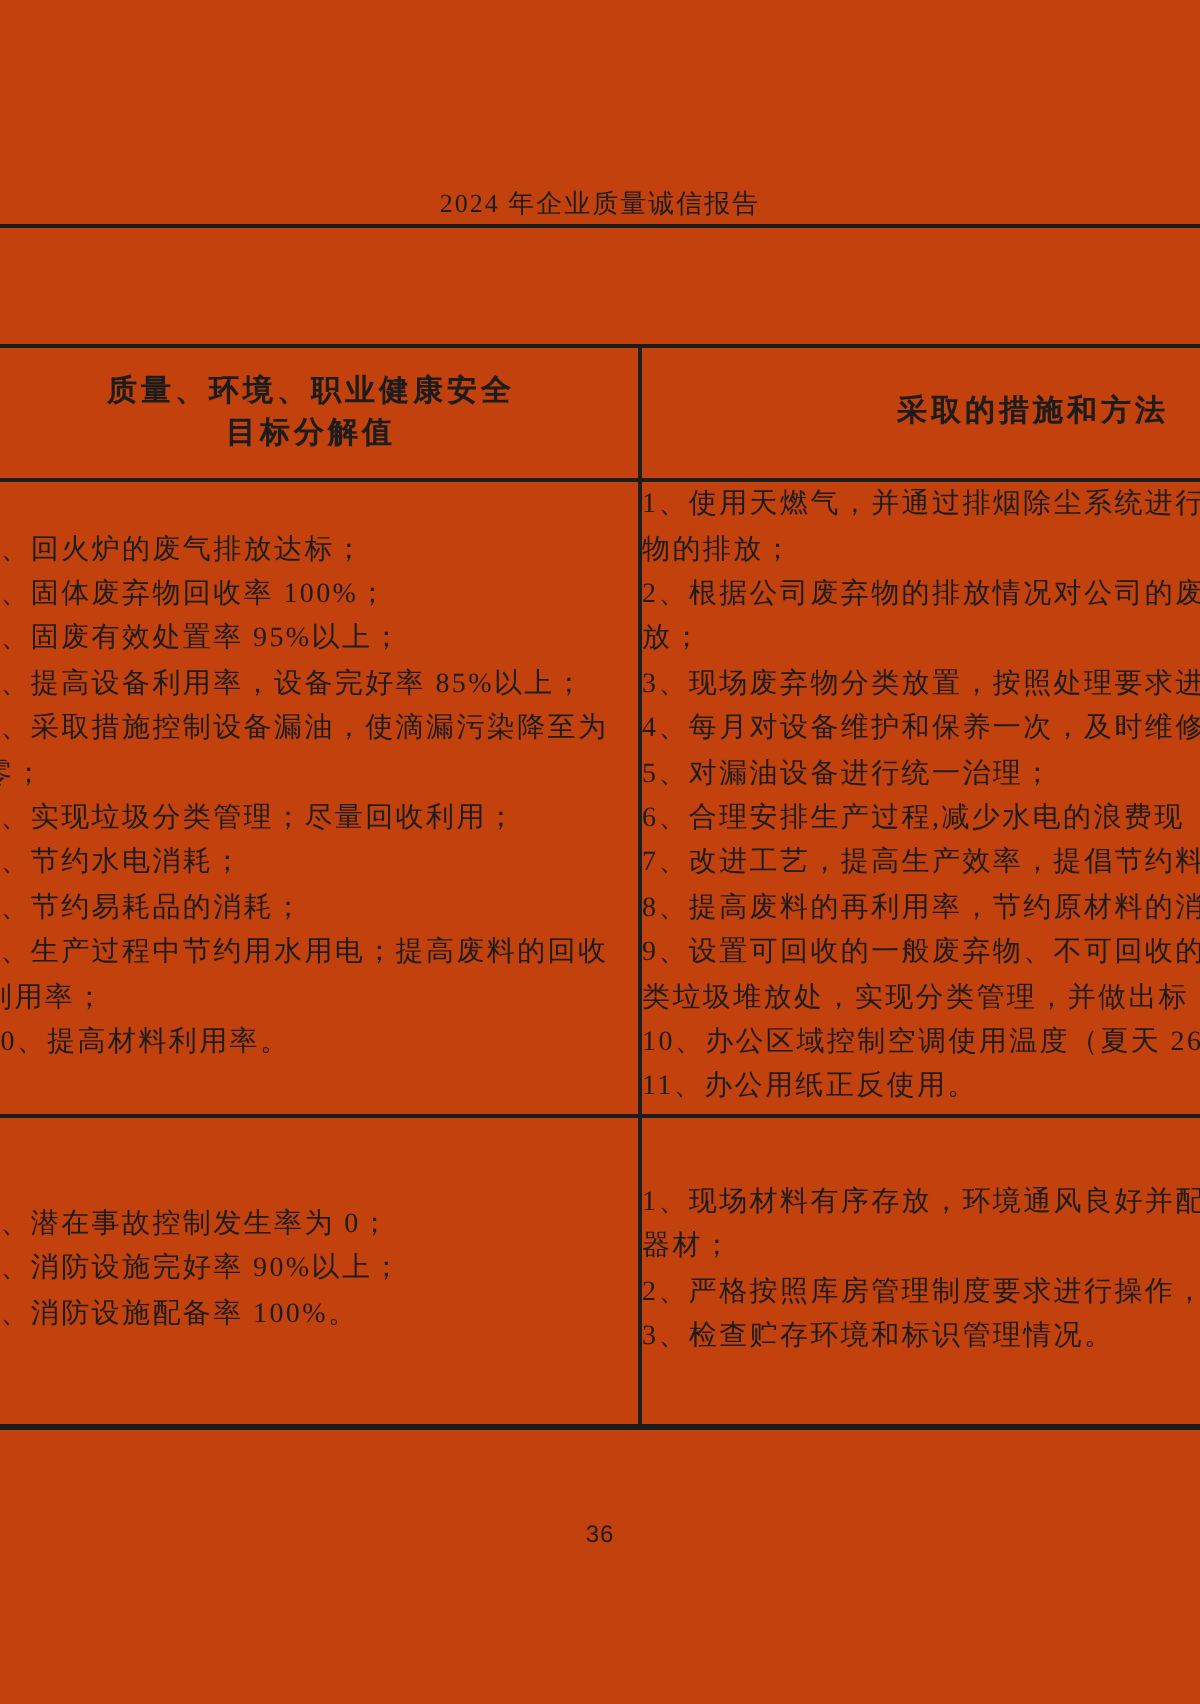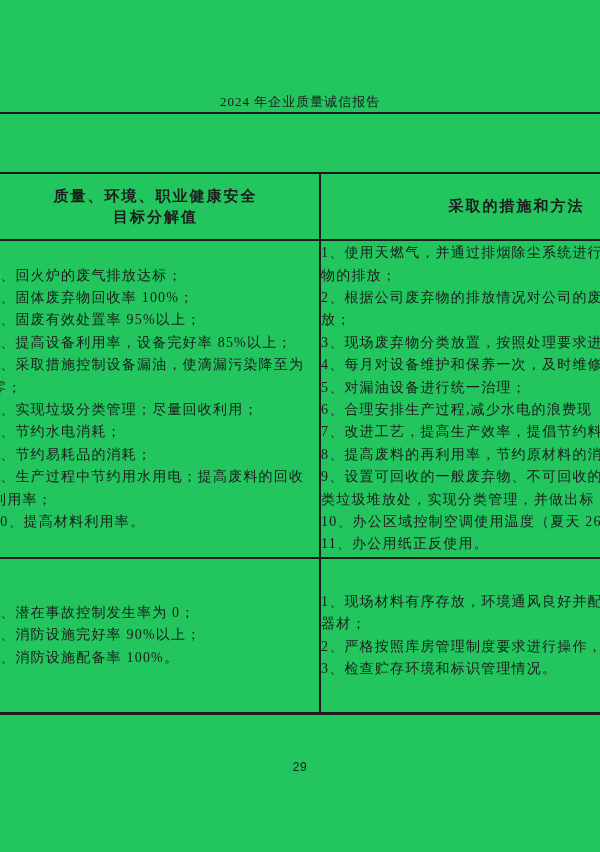--- a/index.html
+++ b/index.html
@@ -5,21 +5,21 @@
   html, body {
     margin: 0;
     padding: 0;
     background: #ffffff;
     overflow: hidden;
   }
   .page {
     position: relative;
     width: 600px;
     height: 852px;
-    background: #22c55e;
+    background: #c2410c;
     overflow: hidden;
     font-family: "Liberation Serif", "DejaVu Serif", serif;
     color: #1c1c1c;
   }
   .doc-header {
     position: absolute;
     top: 93px;
     left: 0;
     width: 100%;
     text-align: center;
@@ -169,15 +169,15 @@
         <td class="measures-cell">
             <div class="line">1、现场材料有序存放，环境通风良好并配</div>
             <div class="line">器材；</div>
             <div class="line">2、严格按照库房管理制度要求进行操作，</div>
             <div class="line">3、检查贮存环境和标识管理情况。</div>
           </td>
       </tr>
     </tbody>
   </table>
 
-  <div class="page-number">29</div>
+  <div class="page-number">36</div>
 
 </div>
 
 </body></html>

